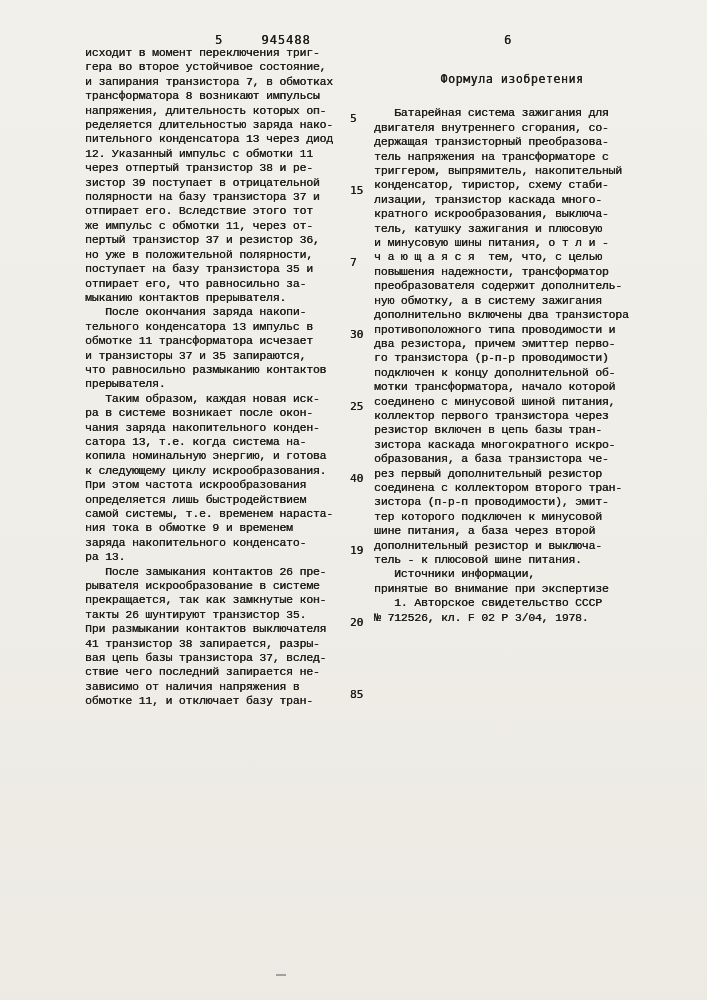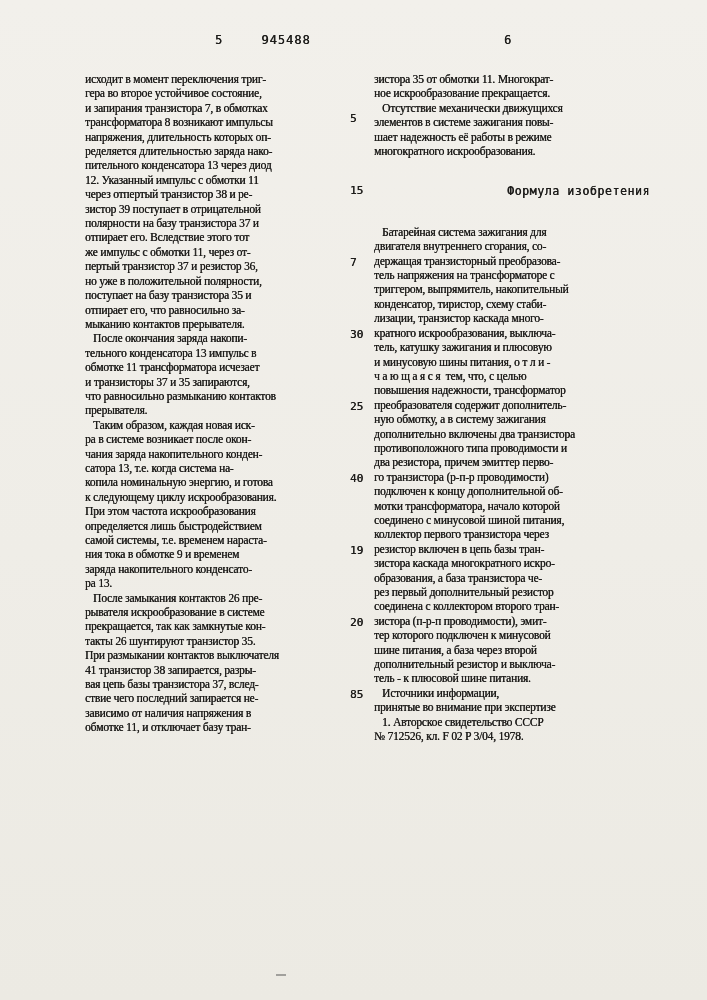--- a/index.html
+++ b/index.html
@@ -29,32 +29,31 @@
 
   .col {
     position: absolute;
     top: 46px;
     width: 276px;
   }
   .col-left  { left: 85px; }
   .col-right { left: 374px; }
 
   pre.body-text {
-    font-family: Liberation Serif, serif;
+    font-family: Liberation Mono, monospace;
     font-size: 11.5px;
     line-height: 14.4px;
     white-space: pre;
     text-shadow: 0.3px 0 currentColor;
     letter-spacing: -0.2px;
-    margin-top: 26px;
   }
   .heading {
     font-size: 11.5px;
     line-height: 14.4px;
-    text-align: right;
+    text-align: center;
     margin: 26px 0 20px 0;
     text-shadow: 0.35px 0 currentColor;
     letter-spacing: 0.6px;
   }
   .gutter {
     position: absolute;
     left: 350px;
     top: 112px;
     width: 22px;
     display: flex;
@@ -142,26 +141,20 @@
       <span class="gutter-num">7</span>
       <span class="gutter-num">30</span>
       <span class="gutter-num">25</span>
       <span class="gutter-num">40</span>
       <span class="gutter-num">19</span>
       <span class="gutter-num">20</span>
       <span class="gutter-num">85</span>
     </div>
 
   <div class="col col-right">
-    <pre class="body-text">зистора 35 от обмотки 11. Многократ-
-ное искрообразование прекращается.
-   Отсутствие механически движущихся
-элементов в системе зажигания повы-
-шает надежность её работы в режиме
-многократного искрообразования.</pre>
     <div class="heading">Формула изобретения</div>
     <pre class="body-text">   Батарейная система зажигания для
 двигателя внутреннего сгорания, со-
 держащая транзисторный преобразова-
 тель напряжения на трансформаторе с
 триггером, выпрямитель, накопительный
 конденсатор, тиристор, схему стаби-
 лизации, транзистор каскада много-
 кратного искрообразования, выключа-
 тель, катушку зажигания и плюсовую

